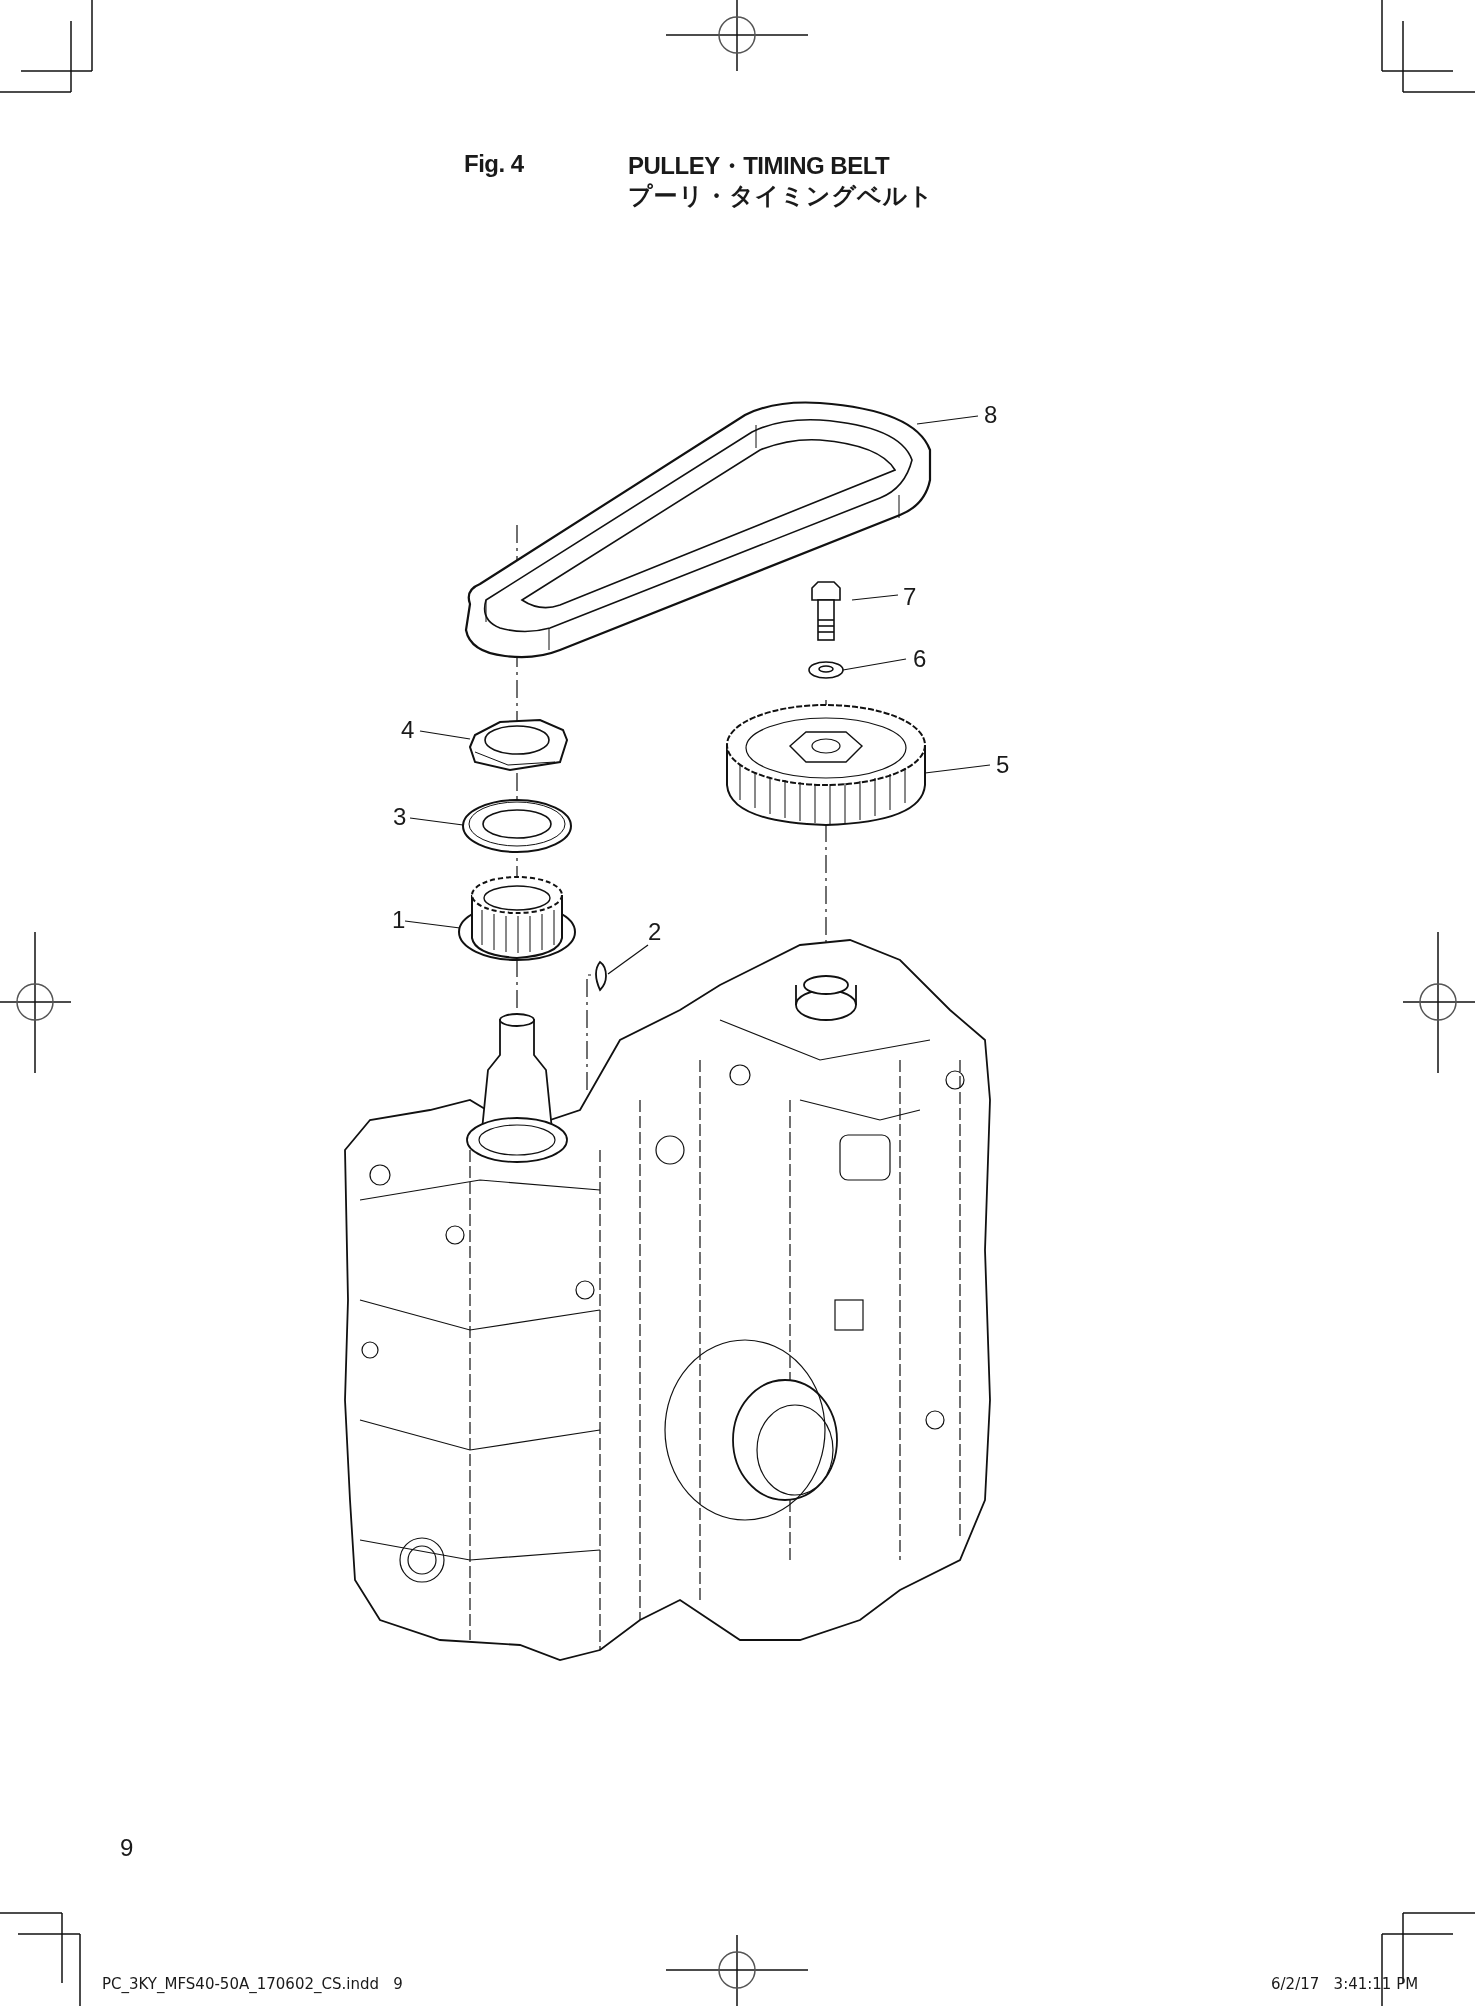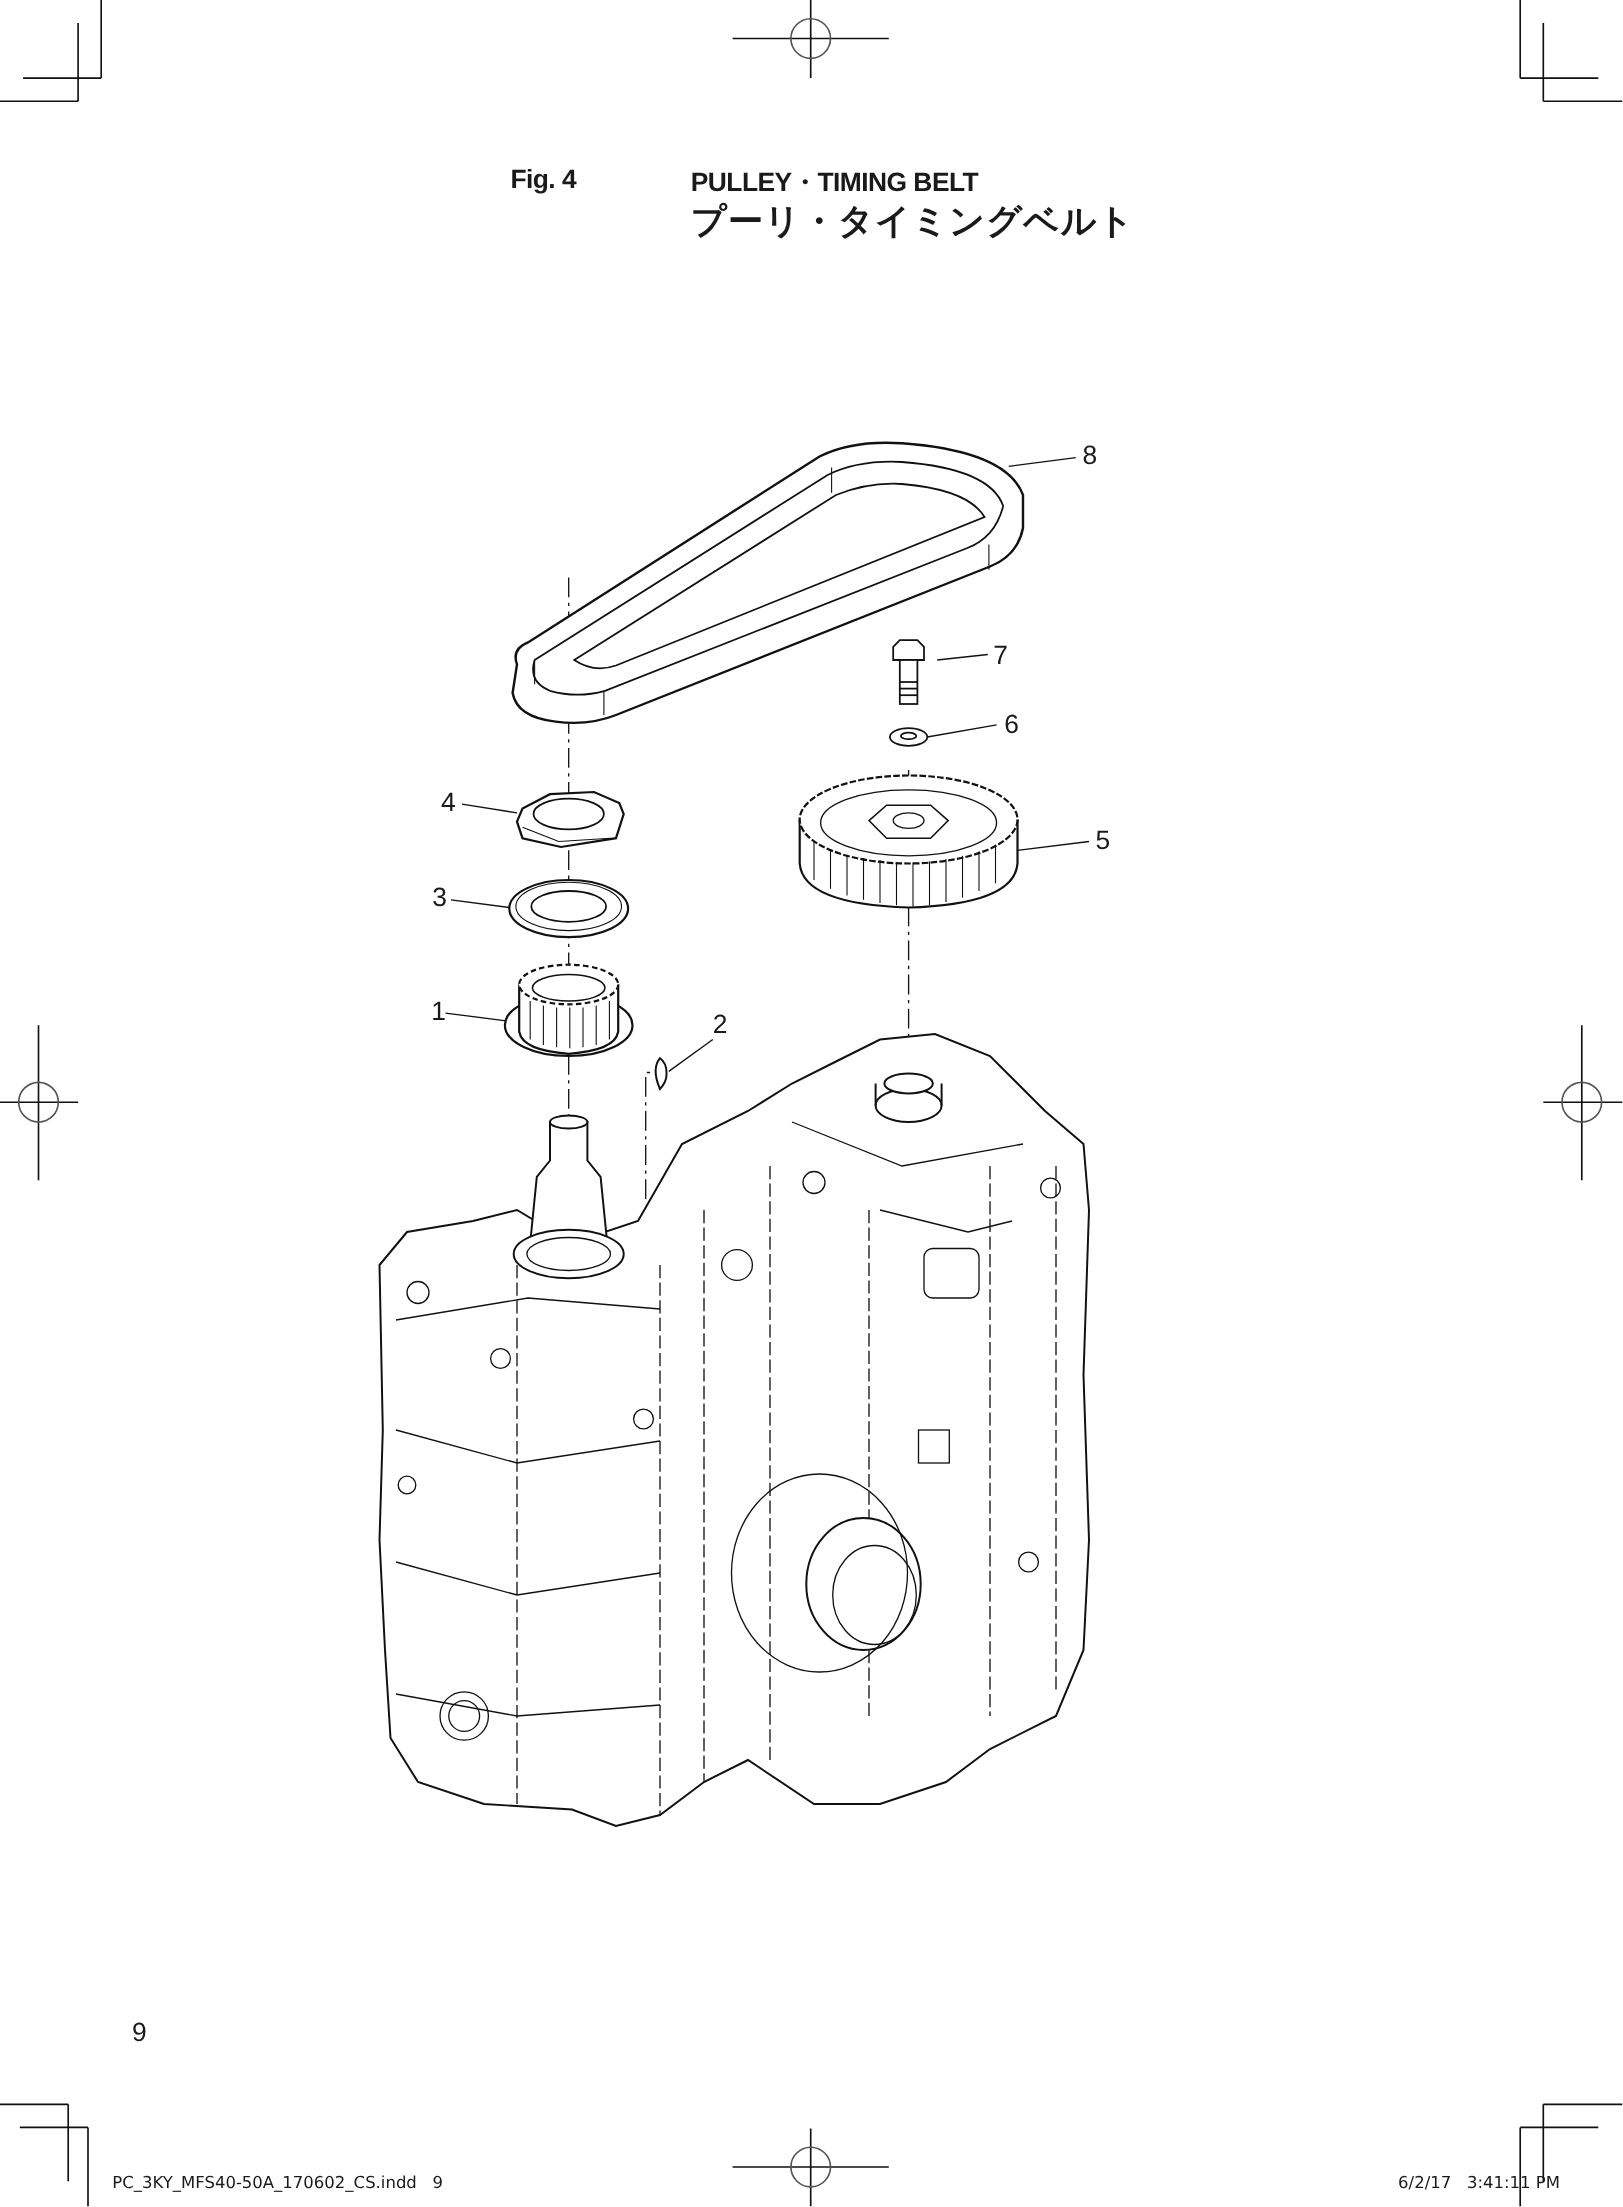--- a/index.html
+++ b/index.html
@@ -1,20 +1,20 @@
 <!DOCTYPE html>
 <html><head>
 <meta charset="utf-8">
 <style>
   html,body{margin:0;padding:0;background:#fff;}
   body{width:1475px;height:2006px;position:relative;overflow:hidden;font-family:"Liberation Sans",sans-serif;color:#1a1a1a;}
   .abs{position:absolute;}
   #fig-label{left:464px;top:150px;font-size:24px;font-weight:bold;letter-spacing:-0.5px;}
   #title-en{left:628px;top:150px;font-size:24px;font-weight:bold;letter-spacing:-0.5px;}
-  #title-jp{left:628px;top:180px;font-size:32px;font-weight:bold;font-family:"DejaVu Sans",sans-serif;letter-spacing:1px;}
+  #title-jp{left:628px;top:180px;font-size:24px;font-weight:bold;font-family:"DejaVu Sans",sans-serif;letter-spacing:1px;}
   .callout{font-size:24px;font-family:"Liberation Sans",sans-serif;}
   #page-number{left:120px;top:1834px;font-size:24px;}
   #footer-file{left:102px;top:1975px;font-size:15px;font-family:"DejaVu Sans",sans-serif;}
   #footer-date{left:1238px;top:1975px;font-size:15px;font-family:"DejaVu Sans",sans-serif;margin-left:33px;}
   svg{position:absolute;left:0;top:0;}
 </style>
 </head>
 <body>
 
 <svg width="1475" height="2006" viewBox="0 0 1475 2006">

